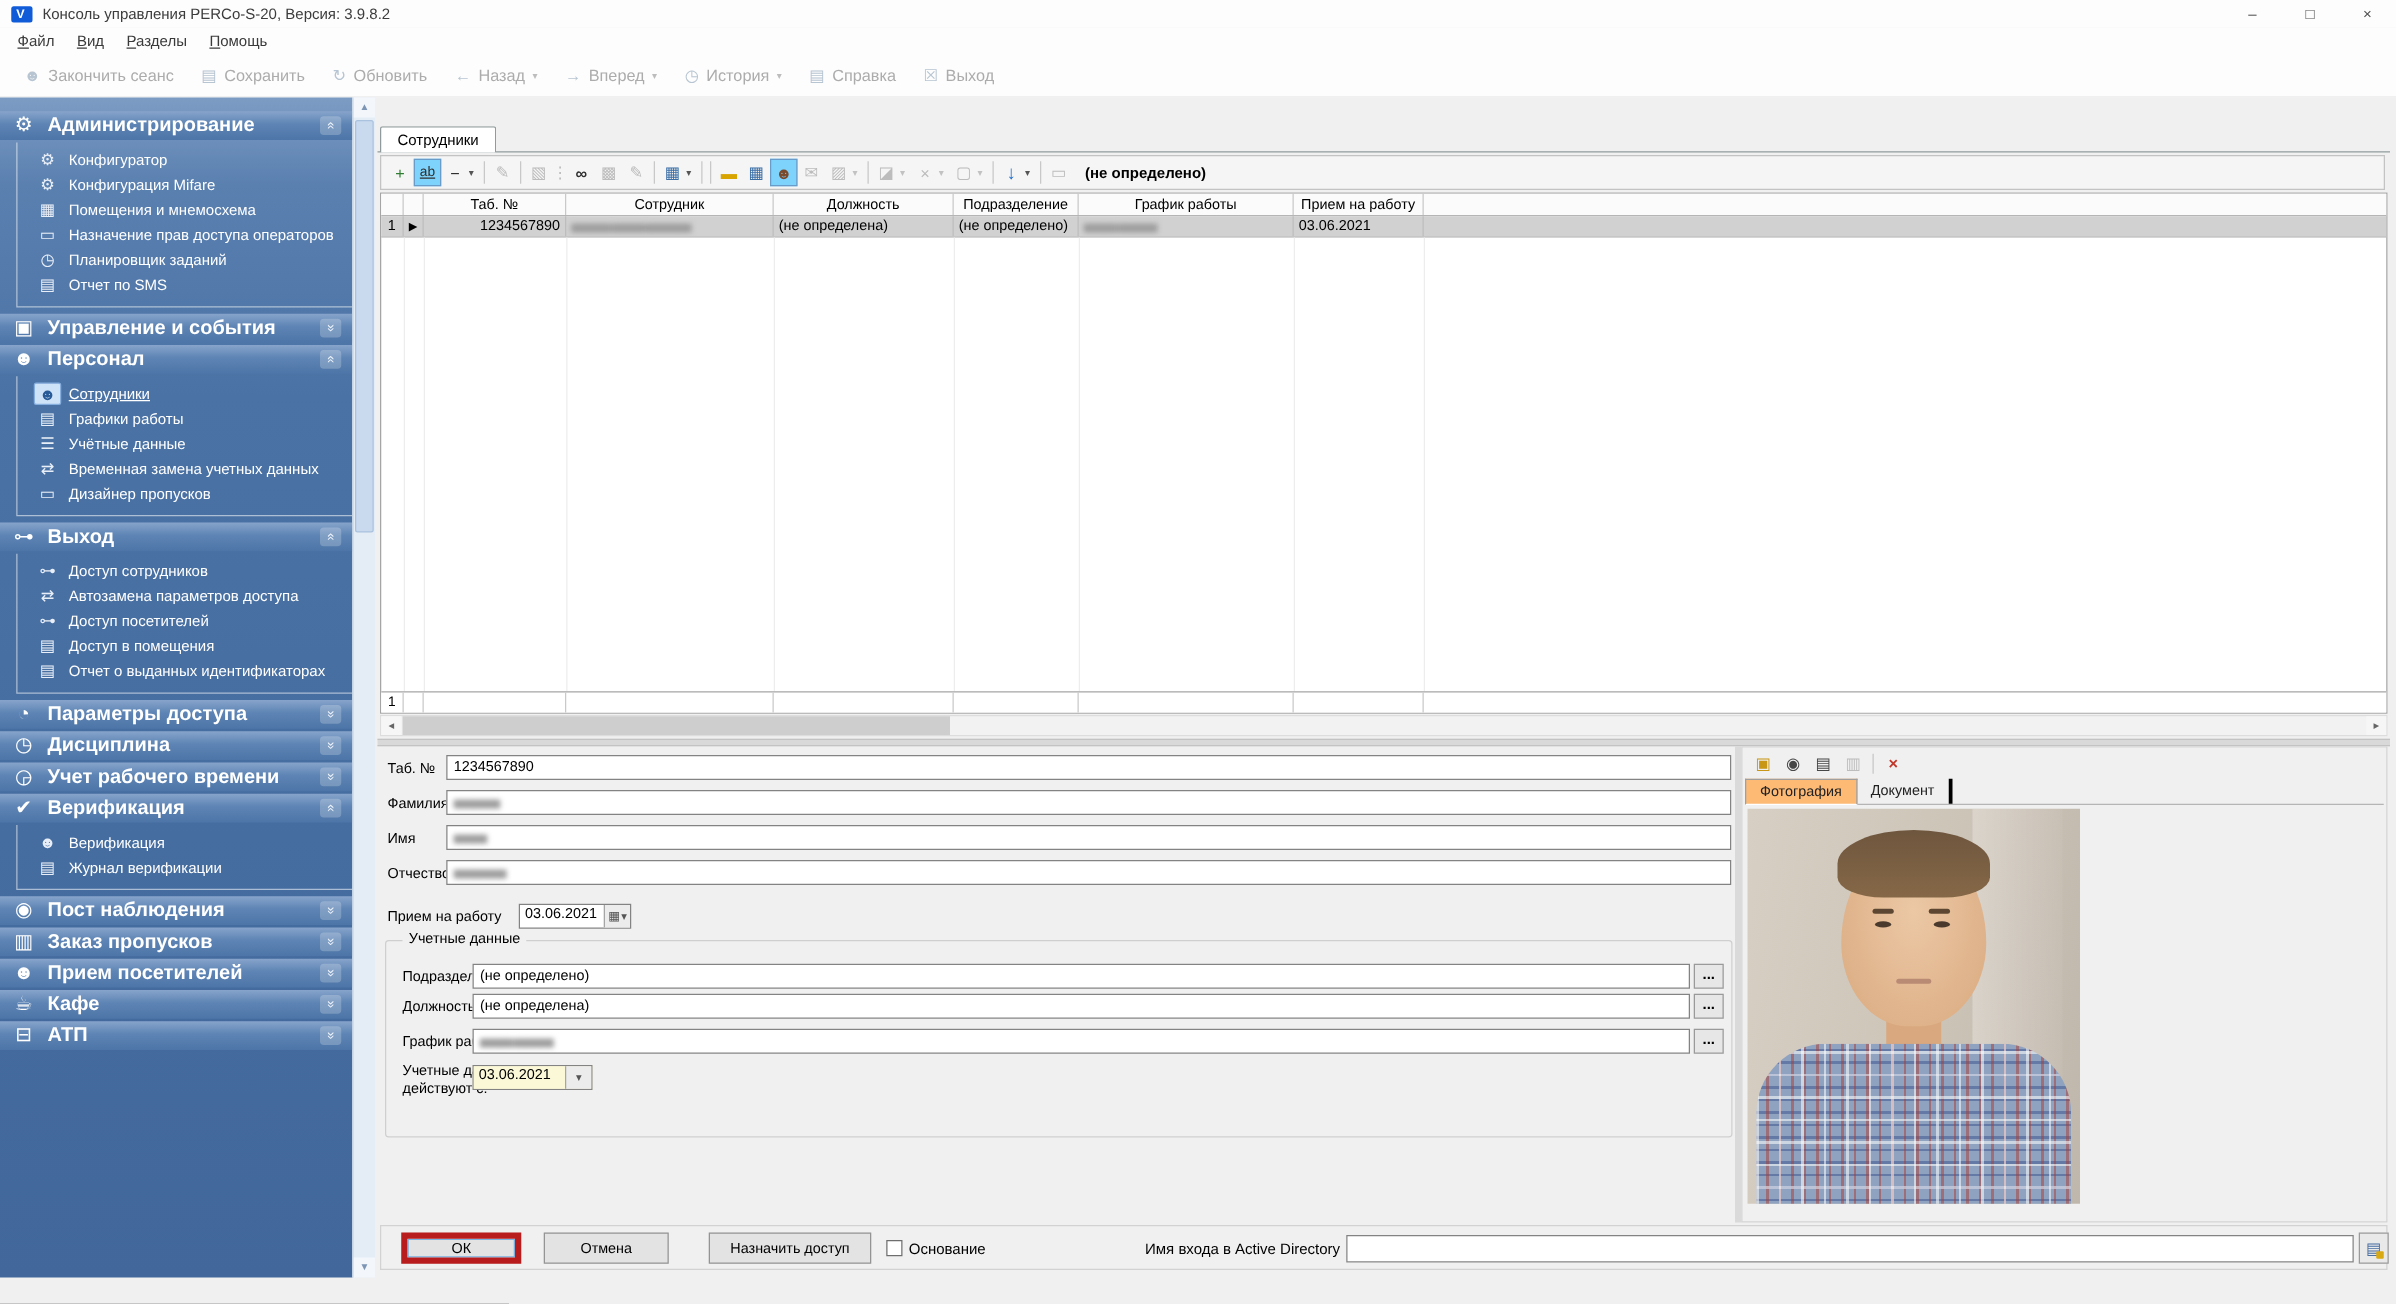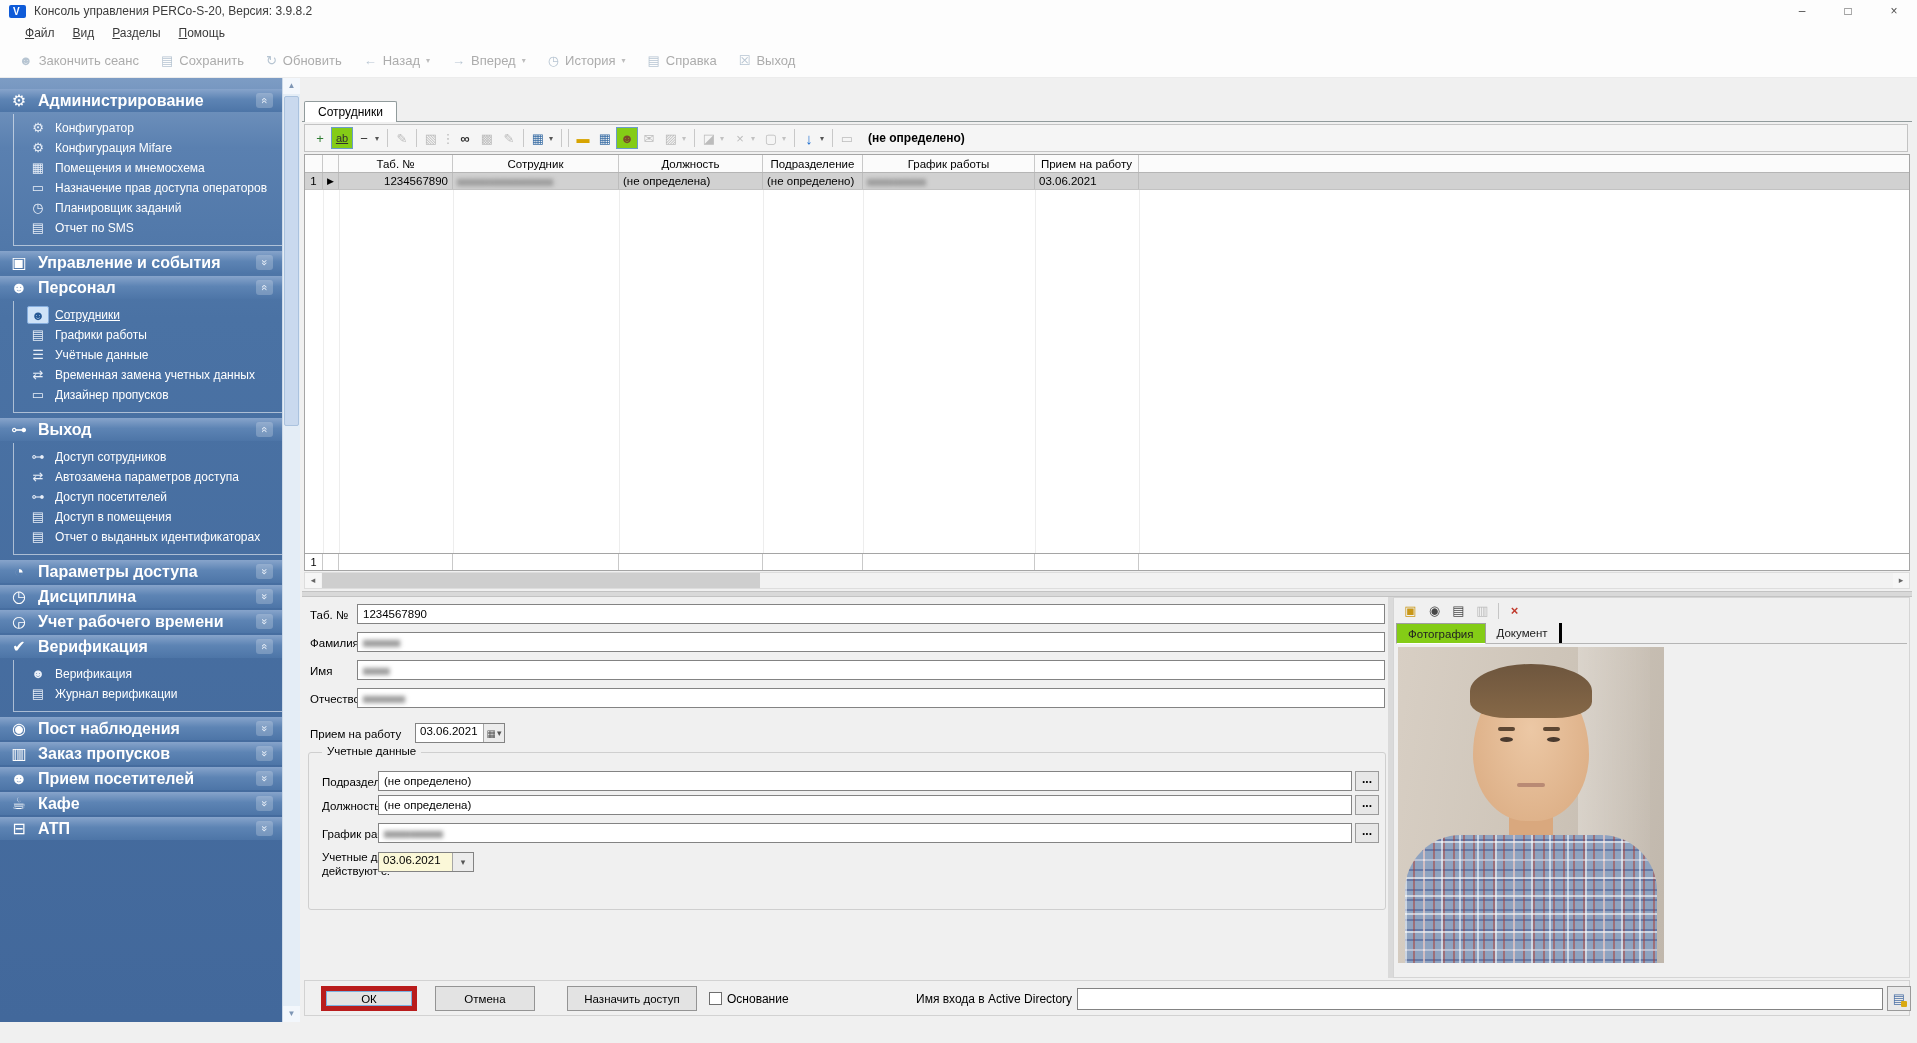--- a/index.html
+++ b/index.html
@@ -9,21 +9,21 @@
 
   
   .titlebar{position:absolute;left:0;top:0;width:100%;height:22px;background:#fdfdfd;
             display:flex;align-items:center;padding-left:9px;gap:8px}
   .app-icon{width:17px;height:13px;background:#0f5bd8;border-radius:2px;position:relative;flex:0 0 auto}
   .app-icon b{position:absolute;left:4px;top:0;color:#fff;font-size:10px;line-height:13px}
   .title-text{color:#3c3c3c}
   .win-controls{margin-left:auto;display:flex;height:22px}
   .win-btn{width:46px;text-align:center;line-height:22px;color:#4f4f4f;font-size:12px}
   .menubar{position:absolute;left:0;top:22px;width:100%;height:22px;background:#fdfdfd;
-           display:flex;align-items:center;padding-left:16px}
+           display:flex;align-items:center;padding-left:5px}
   .menu-item{padding:0 9px;color:#3a3a3a}
   .toolbar{position:absolute;left:0;top:44px;width:100%;height:34px;background:#fdfdfd;
            border-bottom:1px solid #ececec;display:flex;align-items:center;padding-left:8px}
   .tb-item{display:flex;align-items:center;gap:6px;padding:2px 11px;color:#acacac;font-size:13px}
   .tb-item .ico{color:#b7c5d2;font-size:13px}
   .caret{font-size:8px;color:#bdbdbd}
 
   
   .sidebar{position:absolute;left:0;top:78px;width:282px;height:944px;padding-top:9px;overflow:hidden;
            background:linear-gradient(180deg,#7d9cc4 0,#5a80b0 70px,#4a72a4 240px,#42689b 100%)}
@@ -54,21 +54,21 @@
   .ph-icon::after{content:"";position:absolute;right:-6px;bottom:-6px;width:6px;height:6px;border:2px solid #e6eef7;
                   border-radius:50%;background:#9fc3e4}
   .tabs{position:absolute;left:302px;top:100px;width:1610px;height:22px;border-bottom:1px solid #919b9c}
   .tab{position:absolute;left:2px;top:1px;height:21px;padding:0 13px;background:#fff;border:1px solid #919b9c;
        border-bottom:none;border-radius:2px 2px 0 0;display:flex;align-items:center}
   .gtb{position:absolute;left:304px;top:124px;width:1604px;height:28px;background:#f5f5f5;border:1px solid #c3c3c3;
        display:flex;align-items:center;padding-left:4px}
   .ti{width:22px;height:22px;display:flex;align-items:center;justify-content:center;font-size:13px;color:#2f2f2f;
       border:1px solid transparent;flex:0 0 auto}
   .ti.dis{color:#bcbcbc}
-  .ti.act{background:#84cc16;border-color:#6a9cc9}
+  .ti.act{background:#7dd3fc;border-color:#6a9cc9}
   .ti.c-yellow{color:#d7a400}.ti.c-blue{color:#3a6ea5}.ti.c-green{color:#2e7d32}.ti.c-person{color:#7a4a2b}
   .ti.c-export{color:#1f6fd0;font-weight:bold;font-size:15px}
   .tsep{width:1px;height:18px;background:#c8c8c8;margin:0 3px;flex:0 0 auto}
   .tcaret{width:9px;font-size:8px;color:#555;flex:0 0 auto}
   .tcaret.dis{color:#c2c2c2}
   .gtb-status{font-weight:bold;margin-left:10px;white-space:nowrap}
 
   
   .grid{position:absolute;left:304px;top:154px;width:1606px;height:417px;background:#fff;border:1px solid #a5a5a5}
   .ghead{display:flex;height:18px;background:#fbfbfb;border-bottom:1px solid #b5b5b5}
@@ -106,21 +106,21 @@
 
   
   .vsplit{position:absolute;left:1388px;top:597px;width:5px;height:381px;background:#dadada}
   .photo-panel{position:absolute;left:1393px;top:597px;width:517px;height:381px;background:#f0f0f0;border:1px solid #d5d5d5}
   .ptb{position:absolute;left:6px;top:3px;display:flex;gap:3px;align-items:center}
   .pti{width:21px;height:19px;display:flex;align-items:center;justify-content:center;font-size:13px}
   .pti.gold{color:#c99718}.pti.dark{color:#474747}.pti.dis{color:#bdbdbd}.pti.red{color:#c0392b;font-weight:bold}
   .psep{width:1px;height:16px;background:#c6c6c6;margin:0 2px}
   .ptabs{position:absolute;left:2px;top:25px;right:2px;height:21px;border-bottom:1px solid #b5b5b5;display:flex}
   .ptab{padding:0 11px;display:flex;align-items:center;font-size:11.5px;border-right:3px solid #000000;color:#222}
-  .ptab.active{background:#84cc16;border:1px solid #9f9f9f;border-bottom:1px solid #fff;margin-bottom:-1px}
+  .ptab.active{background:#fdba74;border:1px solid #9f9f9f;border-bottom:1px solid #fff;margin-bottom:-1px}
   .photo{position:absolute;left:4px;top:49px;width:266px;height:316px;overflow:hidden;
          background:linear-gradient(100deg,#d8cfc4,#cdc4b8 55%,#c0b7ac)}
   .ph-band{position:absolute;right:14px;top:0;width:72px;height:100%;
            background:linear-gradient(90deg,rgba(255,255,255,.28),rgba(255,255,255,.04))}
   .hair{position:absolute;left:50%;top:17px;transform:translateX(-50%);width:122px;height:54px;z-index:3;
         background:linear-gradient(#6e563e,#866847);border-radius:58% 58% 35% 35%}
   .head{position:absolute;left:50%;top:26px;transform:translateX(-50%);width:116px;height:148px;z-index:2;
         background:radial-gradient(ellipse at 50% 38%,#ecc8a5,#dcae85 85%);border-radius:50% 50% 46% 46%/55% 55% 45% 45%}
   .face{position:absolute;left:50%;top:26px;transform:translateX(-50%);width:116px;height:148px;z-index:4}
   .face::before{content:"";position:absolute;left:27px;top:64px;width:13px;height:5px;background:#4a3a2e;

